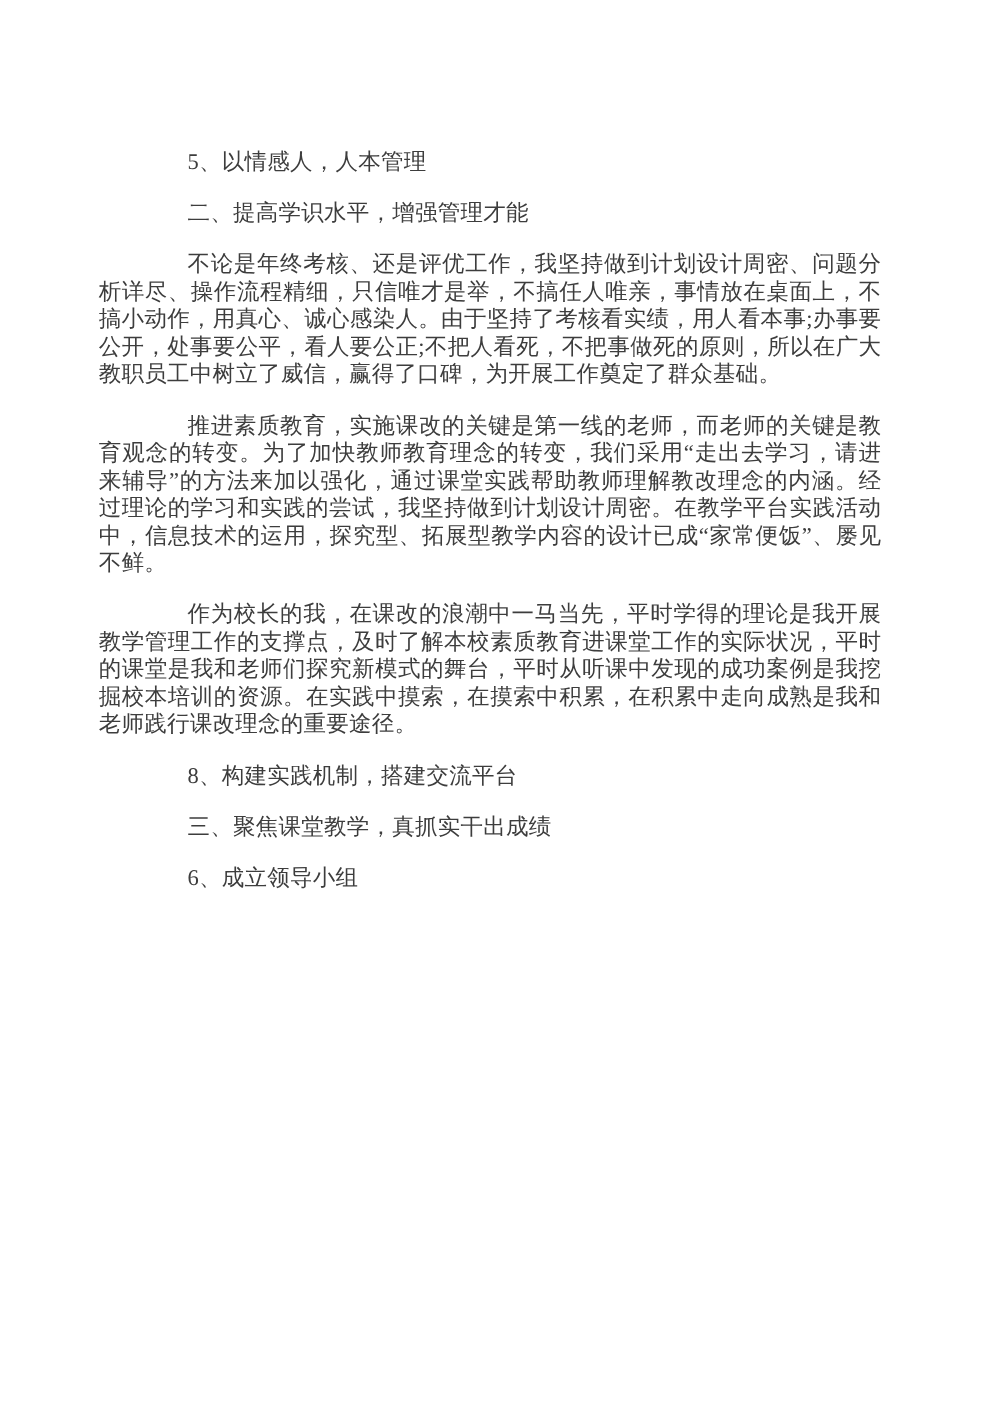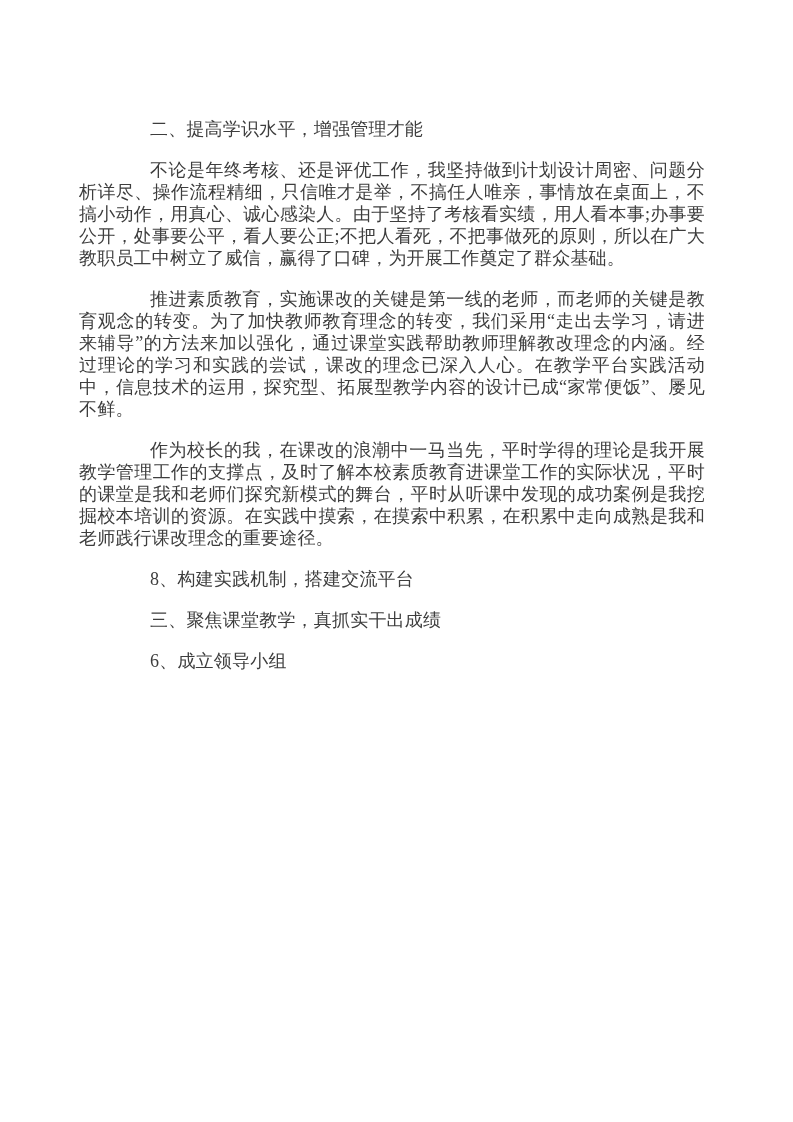--- a/index.html
+++ b/index.html
@@ -35,21 +35,22 @@
   .block.heading {
     text-align: left;
     font-weight: normal;
   }
 </style>
 </head>
 <body>
 
 <div class="page">
   <div class="doc-body">
+      <p class="block heading">5、以情感人，人本管理</p>
       <p class="block heading">二、提高学识水平，增强管理才能</p>
       <p class="block paragraph">不论是年终考核、还是评优工作，我坚持做到计划设计周密、问题分析详尽、操作流程精细，只信唯才是举，不搞任人唯亲，事情放在桌面上，不搞小动作，用真心、诚心感染人。由于坚持了考核看实绩，用人看本事;办事要公开，处事要公平，看人要公正;不把人看死，不把事做死的原则，所以在广大教职员工中树立了威信，赢得了口碑，为开展工作奠定了群众基础。</p>
-      <p class="block paragraph">推进素质教育，实施课改的关键是第一线的老师，而老师的关键是教育观念的转变。为了加快教师教育理念的转变，我们采用“走出去学习，请进来辅导”的方法来加以强化，通过课堂实践帮助教师理解教改理念的内涵。经过理论的学习和实践的尝试，课改的理念已深入人心。在教学平台实践活动中，信息技术的运用，探究型、拓展型教学内容的设计已成“家常便饭”、屡见不鲜。</p>
+      <p class="block paragraph">推进素质教育，实施课改的关键是第一线的老师，而老师的关键是教育观念的转变。为了加快教师教育理念的转变，我们采用“走出去学习，请进来辅导”的方法来加以强化，通过课堂实践帮助教师理解教改理念的内涵。经过理论的学习和实践的尝试，我坚持做到计划设计周密。在教学平台实践活动中，信息技术的运用，探究型、拓展型教学内容的设计已成“家常便饭”、屡见不鲜。</p>
       <p class="block paragraph">作为校长的我，在课改的浪潮中一马当先，平时学得的理论是我开展教学管理工作的支撑点，及时了解本校素质教育进课堂工作的实际状况，平时的课堂是我和老师们探究新模式的舞台，平时从听课中发现的成功案例是我挖掘校本培训的资源。在实践中摸索，在摸索中积累，在积累中走向成熟是我和老师践行课改理念的重要途径。</p>
       <p class="block heading">8、构建实践机制，搭建交流平台</p>
       <p class="block heading">三、聚焦课堂教学，真抓实干出成绩</p>
       <p class="block heading">6、成立领导小组</p>
     </div>
 </div>
 
 </body></html>

